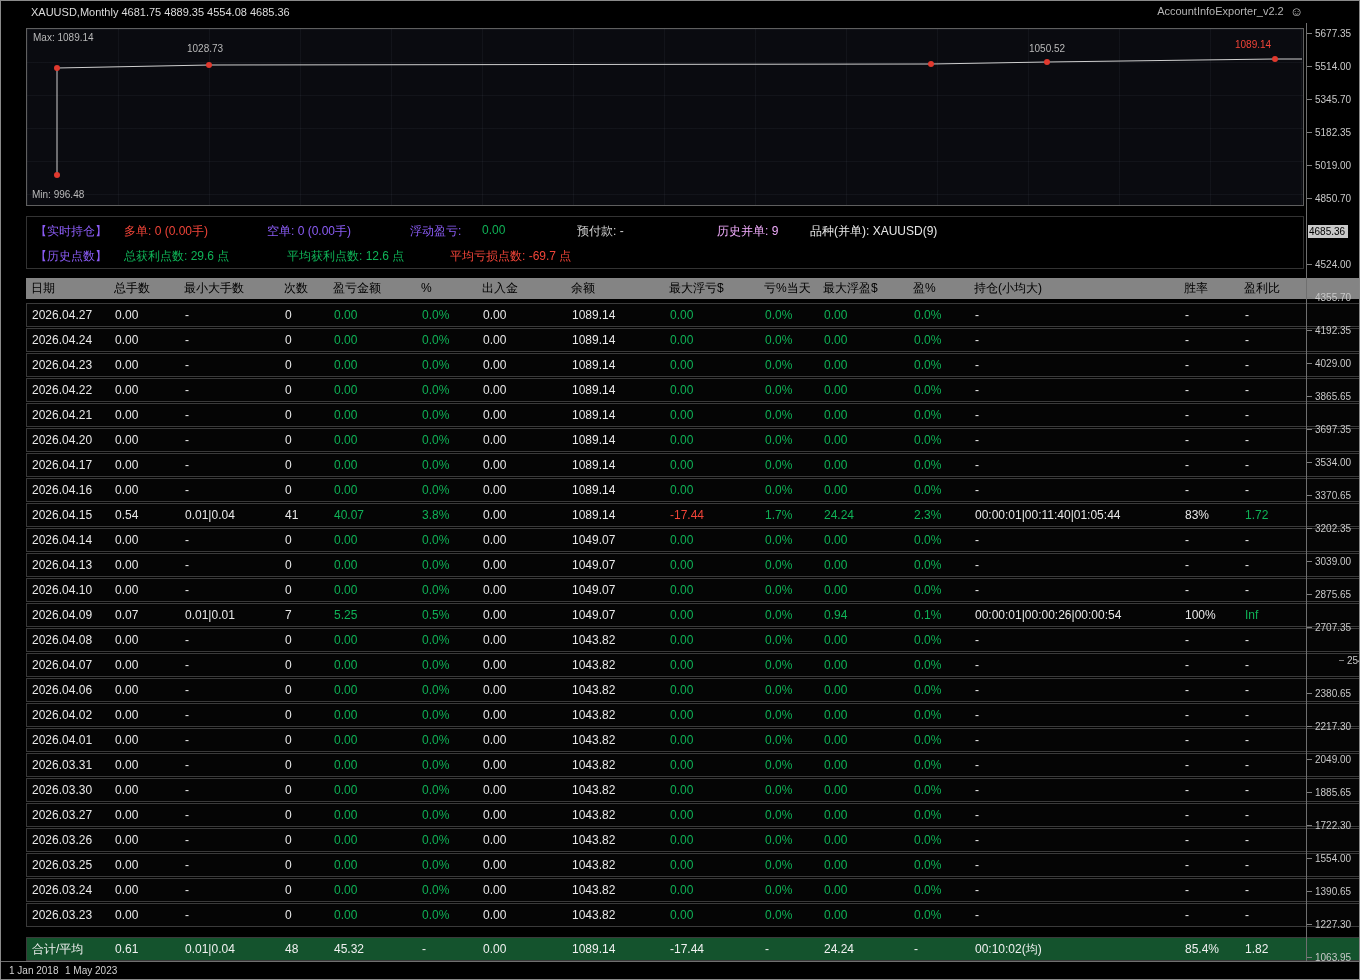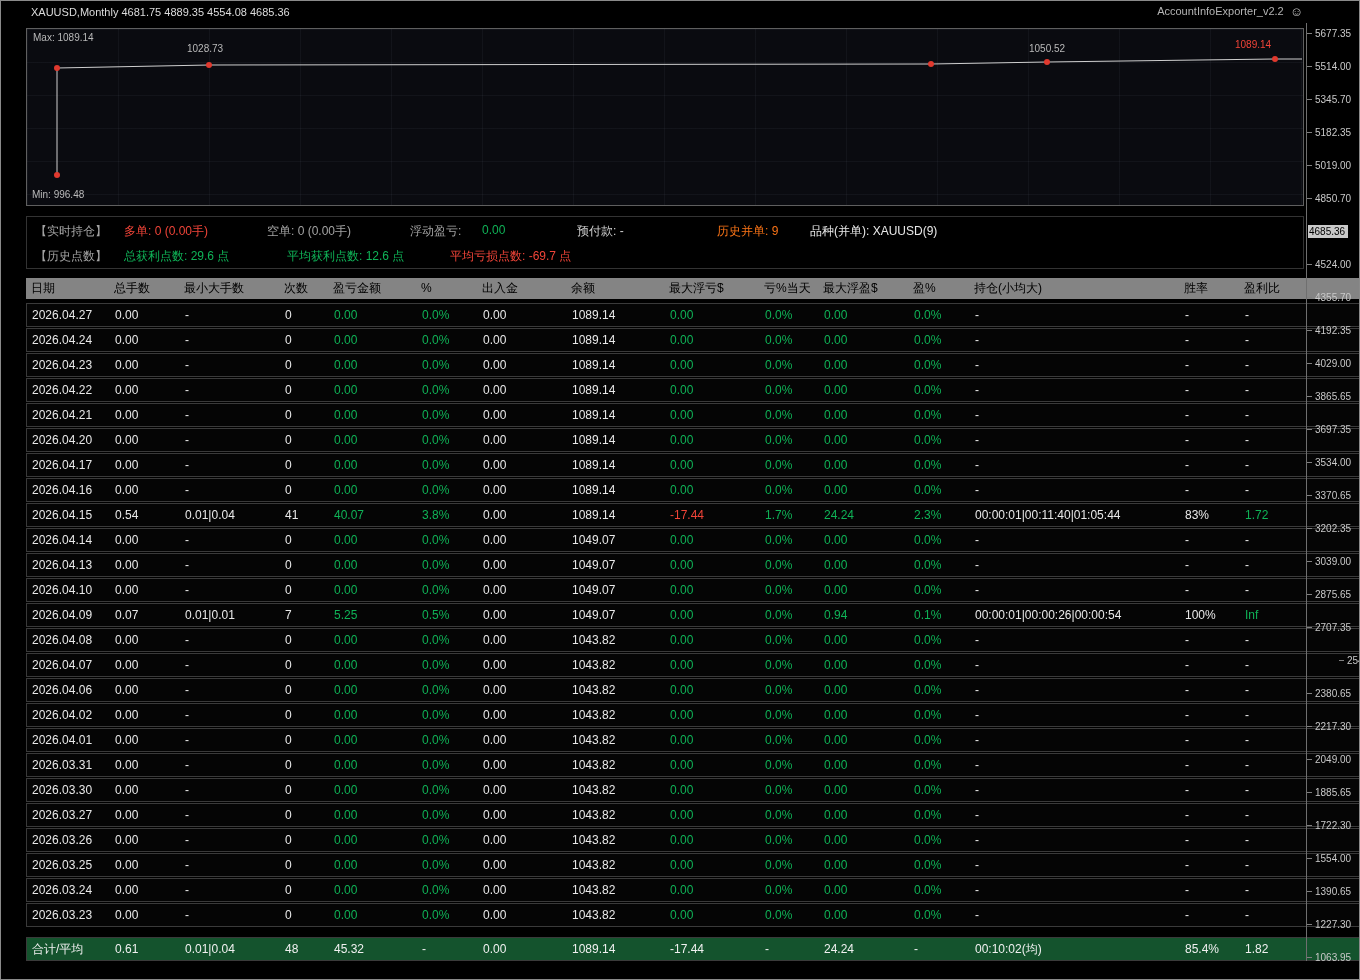--- a/index.html
+++ b/index.html
@@ -16,24 +16,24 @@
     background-image:repeating-linear-gradient(to right,rgba(130,140,160,.07) 0 1px,transparent 1px 91px),
                      repeating-linear-gradient(to bottom,rgba(130,140,160,.07) 0 1px,transparent 1px 33px)}
   .chartbox svg{position:absolute;left:0;top:0;width:100%;height:100%}
   .eline{stroke:#cfcfcf;stroke-width:1;fill:none}
   .edot{fill:#e0392e}
   .chart-label{position:absolute;font-size:10px;color:#b9b9b9;white-space:nowrap}
   .chart-label.red{color:#f04438}
 
   .infobox{position:absolute;left:25px;top:215px;width:1278px;height:53px;border:1px solid #333;font-size:12px}
   .infobox span{position:absolute;white-space:nowrap}
-  .yellow{color:#a3a3a3}
+  .yellow{color:#8b5cf6}
   .red{color:#f04438}
   .green{color:#0fb357}
-  .orange{color:#f97316}
+  .orange{color:#f0abfc}
   .silver{color:#cdcdcd}
   .white{color:#e9e9e9}
 
   .tablewrap{position:absolute;left:25px;top:277px;width:1346px;font-size:12px}
   .thead,.trow{display:grid;grid-template-columns:83px 70px 100px 49px 88px 61px 89px 98px 95px 59px 90px 61px 210px 60px 60px;padding-left:5px;white-space:nowrap}
   .thead{background:#848484;color:#000;height:21px;line-height:21px;margin-bottom:4px}
   .thead span{overflow:hidden}
   .trow{height:24px;line-height:22px;border:1px solid #3a3a3a;background:#050505;margin-bottom:1px;color:#e9e9e9}
   .trow span{overflow:hidden}
   .trow .pos{color:#0fb357}
@@ -585,14 +585,18 @@
       <div class="axis-label" style="top: 697px;">2217.30</div>
       <div class="axis-label" style="top: 730px;">2049.00</div>
       <div class="axis-label" style="top: 763px;">1885.65</div>
       <div class="axis-label" style="top: 796px;">1722.30</div>
       <div class="axis-label" style="top: 829px;">1554.00</div>
       <div class="axis-label" style="top: 862px;">1390.65</div>
       <div class="axis-label" style="top: 895px;">1227.30</div>
       <div class="axis-label" style="top: 928px;">1063.95</div>
     </div>
 
+  <div class="bottombar">
+    <span style="left:8px">1 Jan 2018</span>
+    <span style="left:64px">1 May 2023</span>
+  </div>
 
 </div>
 
 </body></html>

